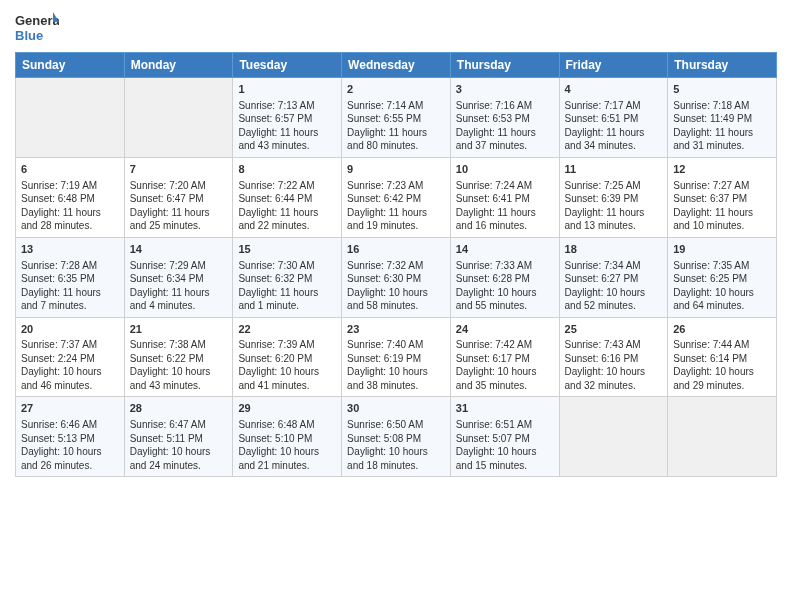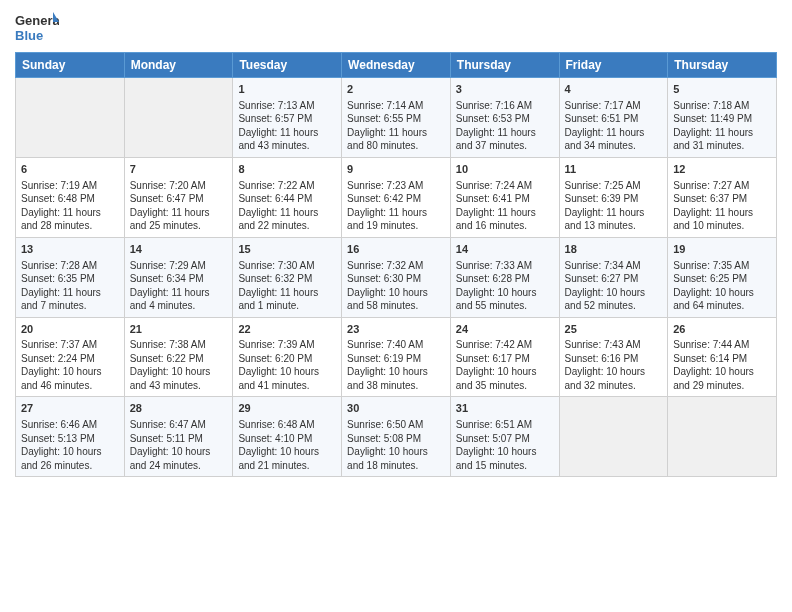--- a/index.html
+++ b/index.html
@@ -283,21 +283,21 @@
           </td>
           <td>
             <span class="day-num">28</span>
             <div>Sunrise: 6:47 AM</div>
             <div>Sunset: 5:11 PM</div>
             <div>Daylight: 10 hours and 24 minutes.</div>
           </td>
           <td>
             <span class="day-num">29</span>
             <div>Sunrise: 6:48 AM</div>
-            <div>Sunset: 4:10 PM</div>
+            <div>Sunset: 5:10 PM</div>
             <div>Daylight: 10 hours and 21 minutes.</div>
           </td>
           <td>
             <span class="day-num">30</span>
             <div>Sunrise: 6:50 AM</div>
             <div>Sunset: 5:08 PM</div>
             <div>Daylight: 10 hours and 18 minutes.</div>
           </td>
           <td>
             <span class="day-num">31</span>

